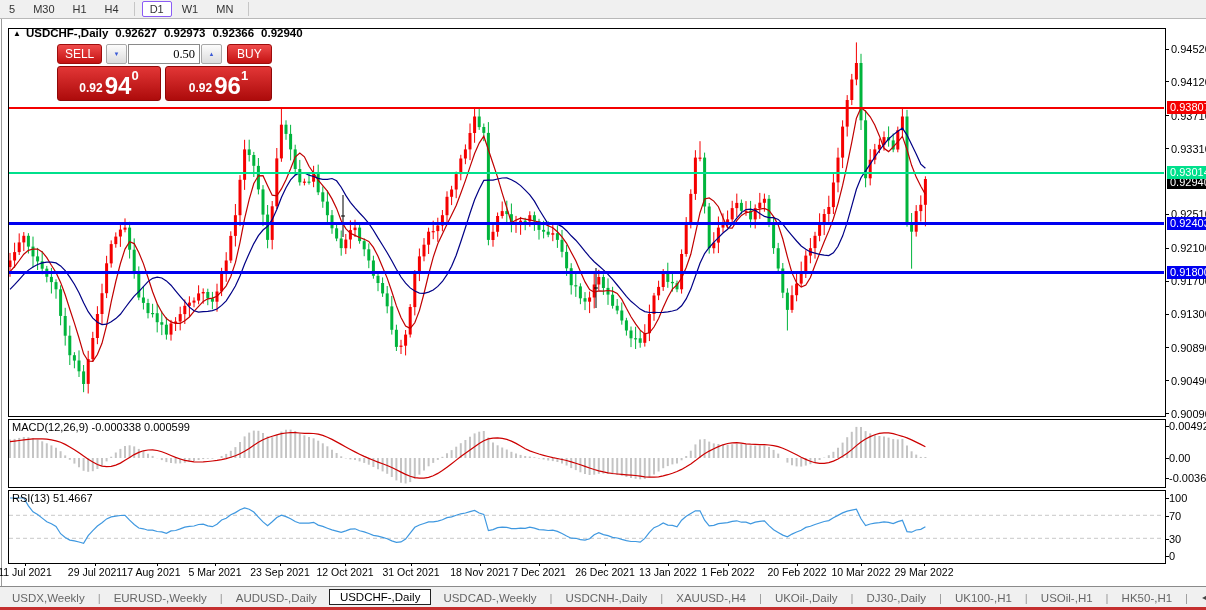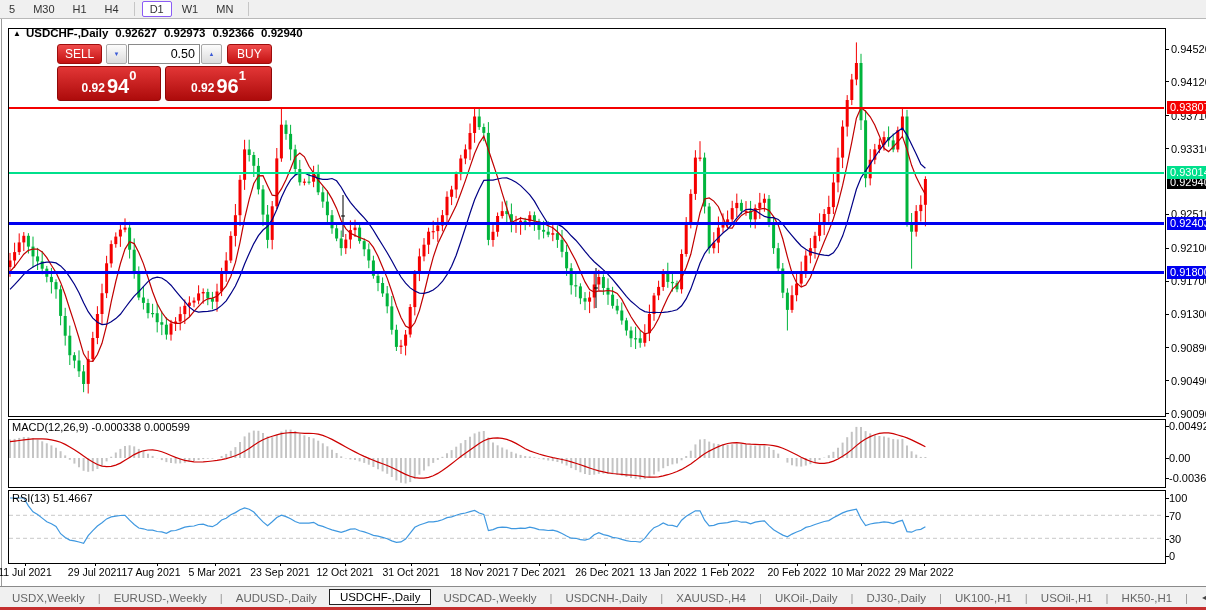--- a/index.html
+++ b/index.html
@@ -23,29 +23,29 @@
   #chart-title span.v{margin-left:7px;}
   
   #trade-panel{position:absolute;left:10px;top:44px;z-index:6;width:215px;padding-left:47px;}
   .tp-row1{display:flex;height:20px;}
   .btn-red{background:linear-gradient(#ef4b4b,#c41212);border:1px solid #9e0d0d;border-radius:3px;
     color:#fff;font-size:12px;display:flex;align-items:center;justify-content:center;}
   #sell-btn{width:48px;} #buy-btn{width:48px;}
   .spin{width:21px;background:linear-gradient(#fcfcfc,#dcdcdc);border:1px solid #a8a8a8;border-radius:2px;
     color:#3c5bd6;font-size:6px;display:flex;align-items:center;justify-content:center;margin:0 0 0 4px;}
   #vol-input{width:62px;height:18px;border:1px solid #8a8a8a;background:#fff;font-size:12.5px;
-    text-align:right;padding:0 4px;margin-left:1px;font-family:Liberation Sans, sans-serif;}
+    text-align:right;padding:0 4px;margin-left:1px;font-family:Liberation Serif, serif;}
   #spin-up{margin:0 4px 0 1px;}
   #buy-btn{margin-left:1px;}
   .tp-row2{display:flex;margin-top:2px;}
   .quote-box{height:32px;background:linear-gradient(#e23636,#ad0b0b);border:1px solid #8f0808;border-radius:3px;
     color:#fff;display:flex;align-items:flex-end;justify-content:center;padding-bottom:1px;}
   #sell-quote{width:103px;margin-right:4px;} #buy-quote{width:106px;}
   .q-small{font-size:12px;font-weight:700;margin:0 2px 4px 0;}
-  .q-big{font-size:20px;font-weight:600;line-height:26px;}
+  .q-big{font-size:24px;font-weight:600;line-height:26px;}
   .q-sup{font-size:13px;font-weight:700;align-self:flex-start;margin-top:1px;}
   
   .ytick{position:absolute;left:1171px;font-size:11px;color:#000;height:12px;line-height:12px;}
   .ytickmark{position:absolute;left:1165px;width:4px;height:1px;background:#000;}
   .lvl-label{position:absolute;left:1167px;font-size:11px;color:#fff;height:13px;line-height:13px;padding:0 3px;}
   .ind-label{position:absolute;left:1169px;font-size:11px;color:#000;height:12px;line-height:12px;}
   .ind-tickmark{position:absolute;left:1165px;width:4px;height:1px;background:#000;}
   .pane-label{position:absolute;font-size:11px;color:#000;z-index:4;}
   .xdate{position:absolute;top:566px;font-size:10.5px;color:#000;transform:translateX(-50%);white-space:nowrap;}
   .xtick{position:absolute;top:563px;width:1px;height:3px;background:#000;}

